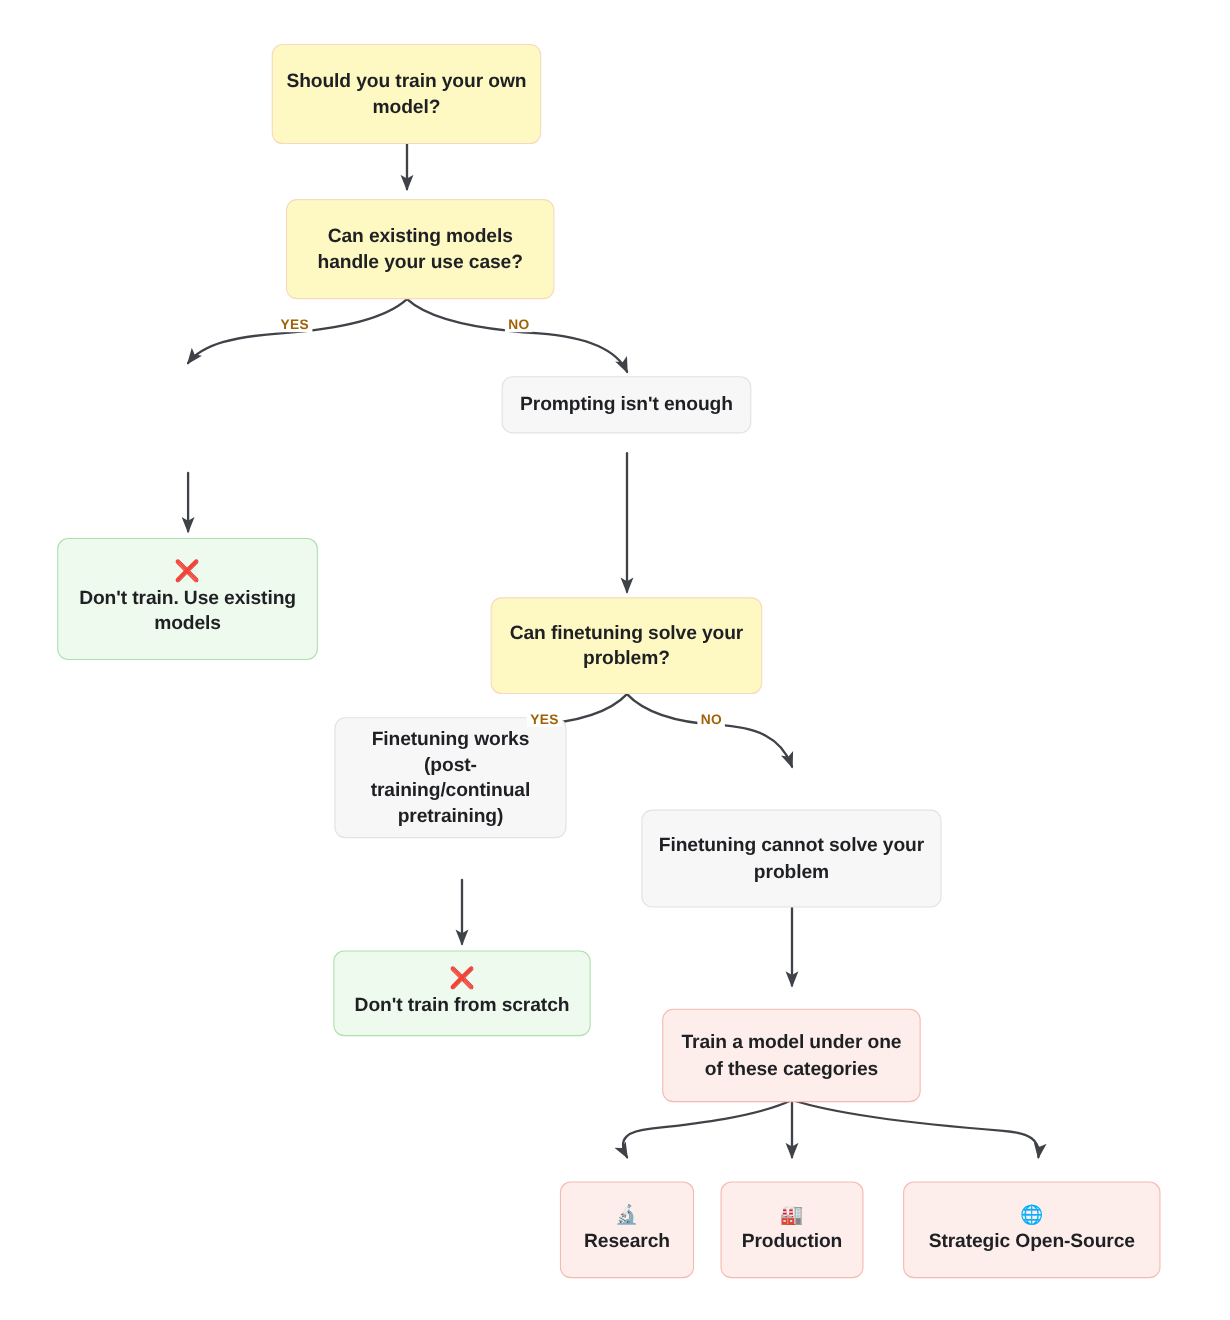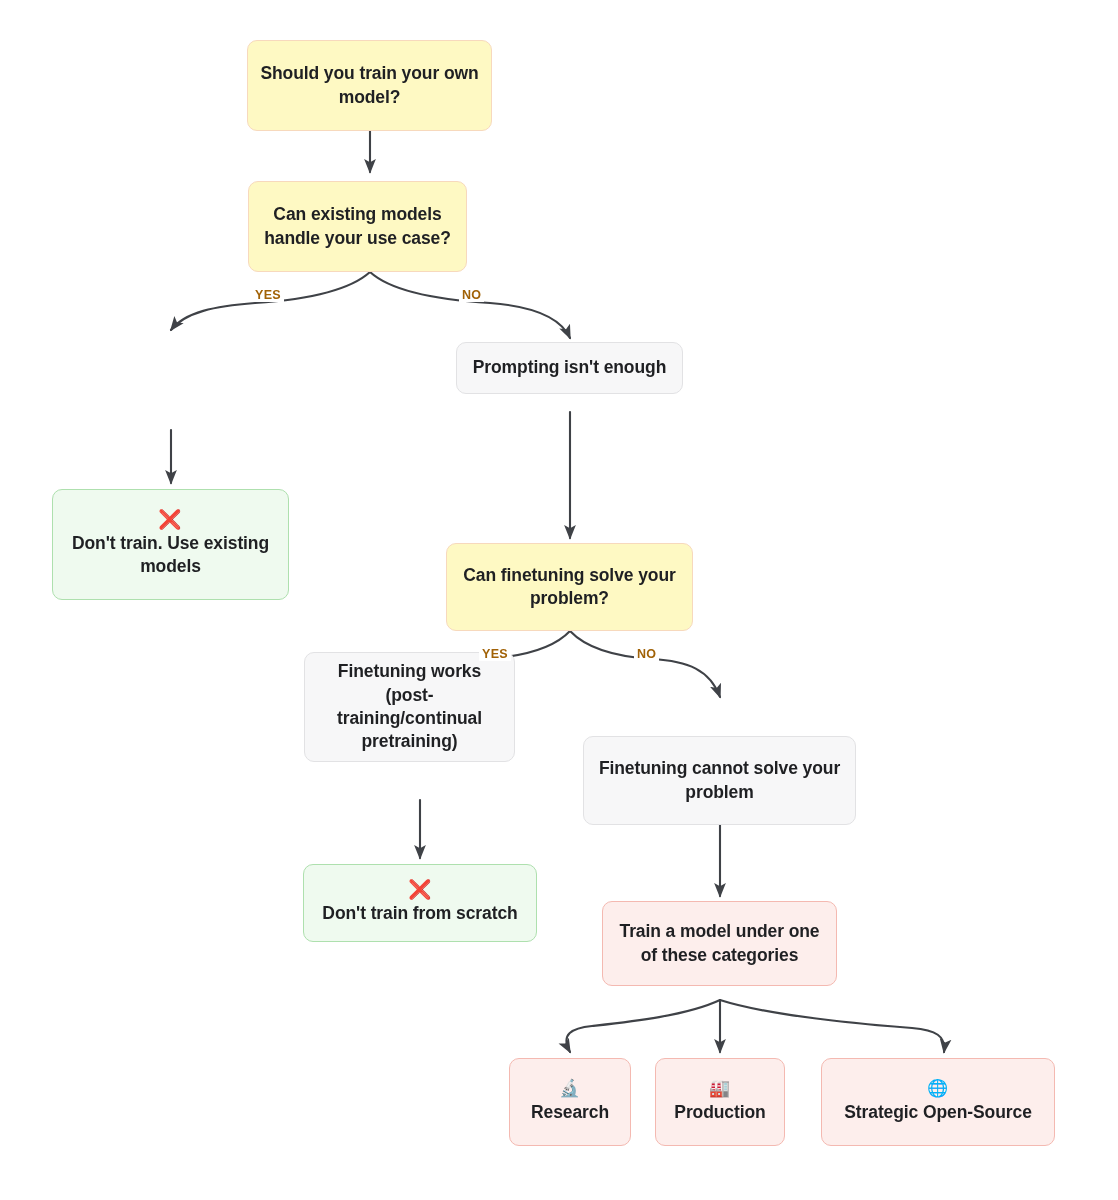--- a/index.html
+++ b/index.html
@@ -68,20 +68,21 @@
     background: #f7f7f8;
     border-color: #e2e2e4;
   }
   .t-good {
     background: #effaef;
     border-color: #aee0ae;
   }
   .t-alert {
     background: #fdeeec;
     border-color: #f4b9b1;
+    margin-top: 16px;
   }
   .edge-label {
     position: absolute;
     font-family: "Liberation Sans", sans-serif;
     font-weight: bold;
     font-size: 12.5px;
     letter-spacing: 0.3px;
     color: #a16207;
     background: #ffffff;
     padding: 0 3px;
@@ -125,21 +126,21 @@
 
       <path d="M720,1000 C770,1016 860,1024 912,1028 C936,1030 946,1036 944,1052" marker-end="url(#arrowhead)"></path>
     </g>
   </svg>
 
   <div class="node t-decision" style="left:247px; top:40px; width:245px; height:91px;">
     <span class="label">Should you train your own
 model?</span>
   </div>
 
-  <div class="node t-decision" style="left:248px; top:181px; width:219px; height:91px;">
+  <div class="node t-decision" style="left:260px; top:181px; width:244px; height:91px;">
     <span class="label">Can existing models
 handle your use case?</span>
   </div>
 
 
   <div class="node t-neutral" style="left:456px; top:342px; width:227px; height:52px;">
     <span class="label">Prompting isn't enough</span>
   </div>
 
   <div class="node t-good x-emoji" style="left:52px; top:489px; width:237px; height:111px;">

